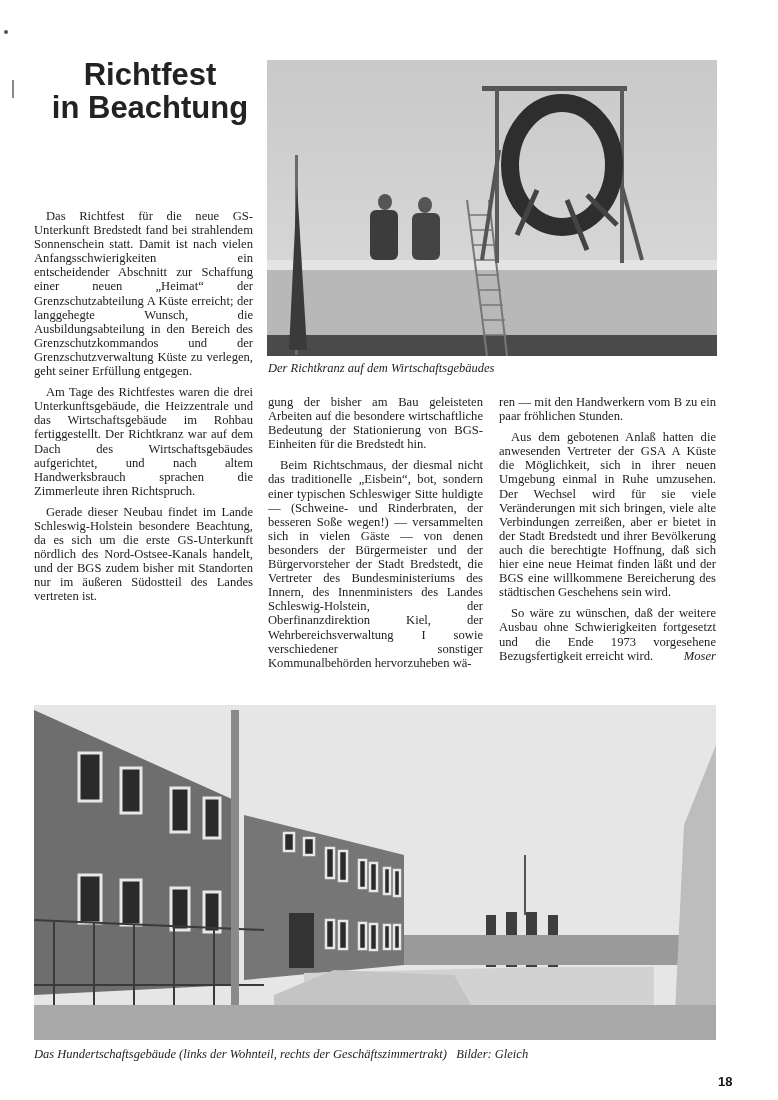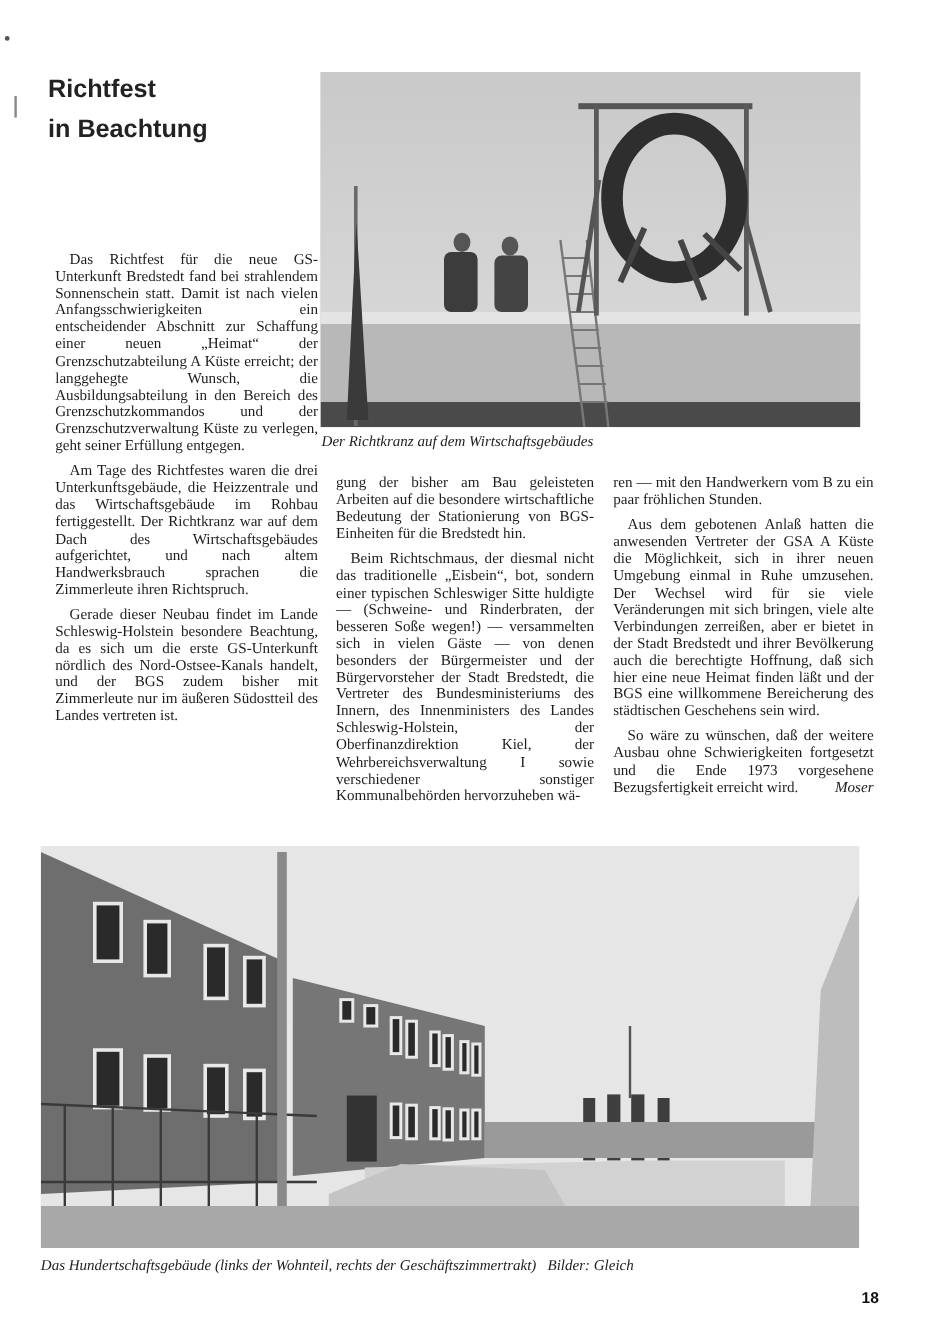--- a/index.html
+++ b/index.html
@@ -3,23 +3,23 @@
 <meta charset="utf-8">
 <style>
   html, body { margin: 0; padding: 0; }
   body {
     width: 778px; height: 1100px; position: relative; overflow: hidden;
     background: #ffffff; color: #1a1a1a;
     font-family: "DejaVu Serif", "Liberation Serif", serif;
   }
   .title {
     position: absolute; left: 40px; top: 58px; width: 220px;
-    text-align: left;
+    text-align: center;
     font-family: "Liberation Sans", "DejaVu Sans", sans-serif;
-    font-weight: bold; font-size: 21px; line-height: 33px; color: #222;
+    font-weight: bold; font-size: 31px; line-height: 33px; color: #222;
   }
   .title span { display: block; }
   .photo {
     position: absolute; overflow: hidden; background: #cfcfcf;
   }
   .photo-top { left: 267px; top: 60px; width: 450px; height: 296px; }
   .photo-bottom { left: 34px; top: 705px; width: 682px; height: 335px; }
   .caption {
     position: absolute; font-style: italic;
     font-family: "Liberation Serif", "DejaVu Serif", serif;
@@ -31,21 +31,20 @@
     position: absolute; left: 718px; top: 1046px;
     font-family: "Liberation Sans", "DejaVu Sans", sans-serif;
     font-weight: bold; font-size: 13px; color: #111; margin-top: 28px;
   }
   .col {
     position: absolute;
     font-family: "Liberation Serif", "DejaVu Serif", serif;
     font-size: 12.6px; line-height: 14.1px;
     text-align: justify; hyphens: manual;
     color: #1c1c1c;
-    margin-left: 12px;
   }
   .col p { margin: 0 0 7px 0; text-indent: 12px; }
   .col p.cont { text-indent: 0; }
   .col1 { left: 34px; top: 209px; width: 219px; }
   .col2 { left: 268px; top: 395px; width: 215px; }
   .col3 { left: 499px; top: 395px; width: 217px; }
   .sig { float: right; font-style: italic; }
   .speck { position: absolute; left: 4px; top: 30px; width: 4px; height: 4px; background: #555; border-radius: 50%; }
   .margin-tick { position: absolute; left: 12px; top: 80px; width: 2px; height: 18px; background: #888; }
 </style>
@@ -104,21 +103,21 @@
 
     <ellipse cx="295" cy="105" rx="52" ry="62" fill="none" stroke="#2e2e2e" stroke-width="18"></ellipse>
     <path d="M270 130 L250 175 M300 140 L320 190 M320 135 L350 165" stroke="#444" stroke-width="5"></path>
   </svg>
 </div>
 <div class="caption caption-top">Der Richtkranz auf dem Wirtschaftsgebäudes</div>
 
 <div class="col col1">
   <p>Das Richtfest für die neue GS-Unterkunft Bredstedt fand bei strahlendem Sonnenschein statt. Damit ist nach vielen Anfangsschwierigkeiten ein entscheidender Abschnitt zur Schaffung einer neuen „Heimat“ der Grenzschutzabteilung A Küste erreicht; der langgehegte Wunsch, die Ausbildungsabteilung in den Bereich des Grenzschutzkommandos und der Grenzschutzverwaltung Küste zu verlegen, geht seiner Erfüllung entgegen.</p>
   <p>Am Tage des Richtfestes waren die drei Unterkunftsgebäude, die Heizzentrale und das Wirtschaftsgebäude im Rohbau fertiggestellt. Der Richtkranz war auf dem Dach des Wirtschaftsgebäudes aufgerichtet, und nach altem Handwerksbrauch sprachen die Zimmerleute ihren Richtspruch.</p>
-  <p>Gerade dieser Neubau findet im Lande Schleswig-Holstein besondere Beachtung, da es sich um die erste GS-Unterkunft nördlich des Nord-Ostsee-Kanals handelt, und der BGS zudem bisher mit Zimmerleute nur im äußeren Südostteil des Landes vertreten ist.</p>
+  <p>Gerade dieser Neubau findet im Lande Schleswig-Holstein besondere Beachtung, da es sich um die erste GS-Unterkunft nördlich des Nord-Ostsee-Kanals handelt, und der BGS zudem bisher mit Standorten nur im äußeren Südostteil des Landes vertreten ist.</p>
 </div>
 
 <div class="col col2">
   <p class="cont">gung der bisher am Bau geleisteten Arbeiten auf die besondere wirtschaftliche Bedeutung der Stationierung von BGS-Einheiten für die Bredstedt hin.</p>
   <p>Beim Richtschmaus, der diesmal nicht das traditionelle „Eisbein“, bot, sondern einer typischen Schleswiger Sitte huldigte — (Schweine- und Rinderbraten, der besseren Soße wegen!) — versammelten sich in vielen Gäste — von denen besonders der Bürgermeister und der Bürgervorsteher der Stadt Bredstedt, die Vertreter des Bundesministeriums des Innern, des Innenministers des Landes Schleswig-Holstein, der Oberfinanzdirektion Kiel, der Wehrbereichsverwaltung I sowie verschiedener sonstiger Kommunalbehörden hervorzuheben wä-</p>
 </div>
 
 <div class="col col3">
   <p class="cont">ren — mit den Handwerkern vom B zu ein paar fröhlichen Stunden.</p>
   <p>Aus dem gebotenen Anlaß hatten die anwesenden Vertreter der GSA A Küste die Möglichkeit, sich in ihrer neuen Umgebung einmal in Ruhe umzusehen. Der Wechsel wird für sie viele Veränderungen mit sich bringen, viele alte Verbindungen zerreißen, aber er bietet in der Stadt Bredstedt und ihrer Bevölkerung auch die berechtigte Hoffnung, daß sich hier eine neue Heimat finden läßt und der BGS eine willkommene Bereicherung des städtischen Geschehens sein wird.</p>

